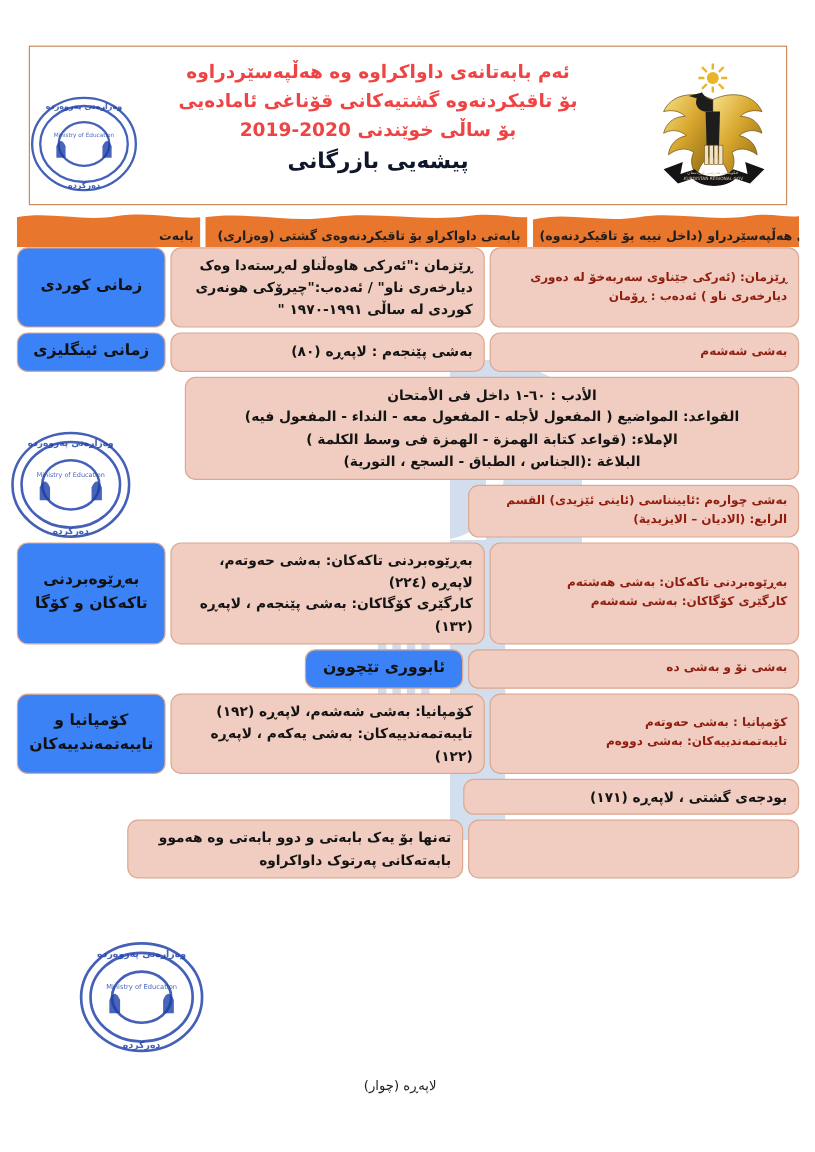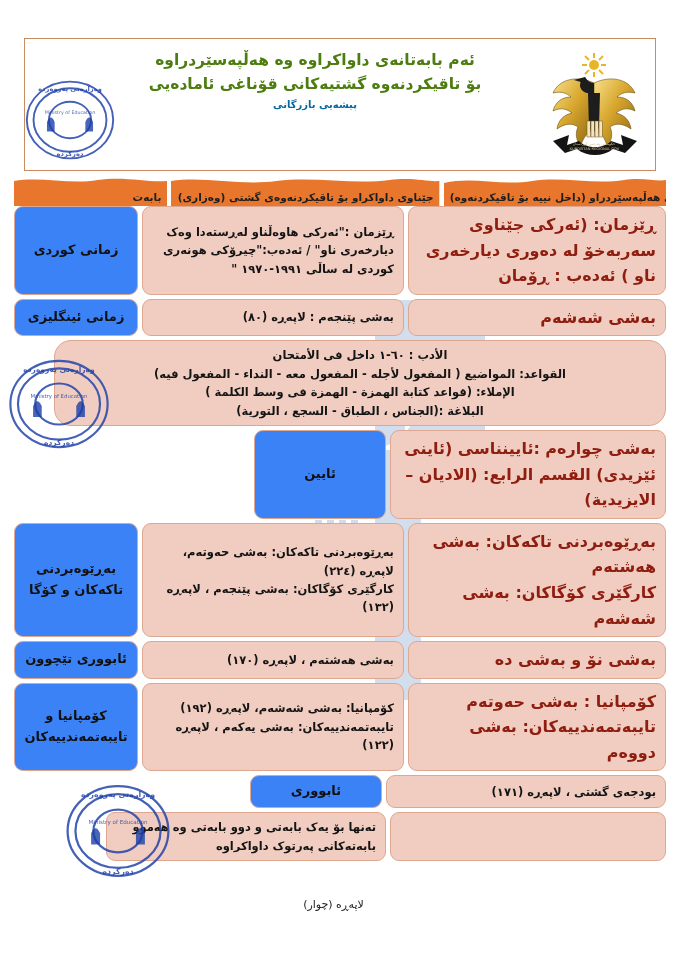--- a/index.html
+++ b/index.html
@@ -45,27 +45,27 @@
     right: 0;
     left: 0;
     top: 9px;
     text-align: center;
     padding-right: 90px;
     padding-left: 40px;
   }
   .header-titles .line {
     font-size: 15.5px;
     line-height: 1.55;
-    color: #4d7c0f;
+    color: #ef4444;
     font-weight: 700;
     direction: rtl;
   }
   .header-titles .line.red {
-    color: #0369a1;
-    font-size: 10px;
+    color: #0f172a;
+    font-size: 18px;
     margin-top: 1px;
   }
 
   
   .emblem {
     position: absolute;
     right: 14px;
     top: 10px;
     width: 94px;
     height: 112px;
@@ -165,31 +165,30 @@
     text-align: right;
     font-size: 11.5px;
     font-weight: 700;
     color: #141414;
     background: #f0cdc0;
   }
   .cell.left {
     width: 276px;
     justify-content: flex-end;
     text-align: right;
-    font-size: 16px;
+    font-size: 10px;
     font-weight: 700;
     color: #8f1d10;
     background: #f0cdc0;
   }
   .cell.left.empty, .cell.mid.empty { color: transparent; }
   .cell .ctext { width: 100%; }
 
   .cell.mid.wide {
-    width: 612px;
-    border-radius: 17px;
+    width: 512px;
   }
   .cell.mid.arabic {
     font-size: 11.5px;
     text-align: center;
     justify-content: center;
     direction: rtl;
   }
 
   
   .footer {
@@ -271,20 +270,21 @@
     </g>
     <g fill="#d9c79a" font-size="3.6" text-anchor="middle" font-family="DejaVu Sans">
       <text x="47" y="96">حکومەتی هەرێمی کوردستان</text>
       <text x="47" y="101">KURDISTAN REGIONAL GOV.</text>
     </g>
   </svg>
 
   <div class="header-titles">
     <div class="line">ئەم بابەتانەی داواکراوە وە هەڵپەسێردراوە</div>
     <div class="line">بۆ تاقیکردنەوە گشتیەکانی قۆناغی ئامادەیی</div>
+    <div class="line">بۆ ساڵی خوێندنی 2020-2019</div>
     <div class="line red">پیشەیی بازرگانی</div>
   </div>
 </div>
 
 <svg class="stamp stamp-header" viewBox="0 0 100 100" xmlns="http://www.w3.org/2000/svg">
   <g fill="none" stroke="#1c3fa8" stroke-width="2" opacity="0.82">
     <ellipse cx="50" cy="50" rx="45" ry="40"></ellipse>
     <ellipse cx="50" cy="50" rx="38" ry="33"></ellipse>
     <ellipse cx="50" cy="50" rx="22" ry="19"></ellipse>
   </g>
@@ -346,21 +346,21 @@
       <svg class="wave" viewBox="0 0 232 30" preserveAspectRatio="none" xmlns="http://www.w3.org/2000/svg">
         <path d="M0 7 C30 0 60 10 92 5 C124 0 156 9 188 4 C208 1 222 6 232 4 L232 30 L0 30 Z" fill="#e8762c"></path>
       </svg>
       <div class="th-label">بابەتی هەڵپەسێردراو (داخل نییە بۆ تاقیکردنەوە)</div>
     </div>
 
     <div class="th th-mid">
       <svg class="wave" viewBox="0 0 280 30" preserveAspectRatio="none" xmlns="http://www.w3.org/2000/svg">
         <path d="M0 5 C36 0 72 10 110 5 C150 0 190 9 228 4 C252 1 268 6 280 5 L280 30 L0 30 Z" fill="#e8762c"></path>
       </svg>
-      <div class="th-label">جێناوی داواکراو بۆ تاقیکردنەوەی گشتی (وەزاری)</div>
+      <div class="th-label">بابەتی داواکراو بۆ تاقیکردنەوەی گشتی (وەزاری)</div>
     </div>
 
     <div class="th th-subject">
       <svg class="wave" viewBox="0 0 132 30" preserveAspectRatio="none" xmlns="http://www.w3.org/2000/svg">
         <path d="M0 5 C24 0 48 9 72 4 C96 0 116 7 132 5 L132 30 L0 30 Z" fill="#e8762c"></path>
       </svg>
       <div class="th-label">بابەت</div>
     </div>
   </div>
 
@@ -394,46 +394,40 @@
 القواعد: المواضیع ( المفعول لأجله - المفعول معه - النداء - المفعول فیه)
 الإملاء: (قواعد کتابة الهمزة - الهمزة فى وسط الکلمة )
 البلاغة :(الجناس ، الطباق - السجع ، التوریة)</span>
       </div>
   </div>
 
   <div class="row">
     <div class="cell left">
         <span class="ctext">بەشی چوارەم :ئایینناسی (ئاینی ئێزیدی) القسم الرابع: (الادیان – الایزیدیة)</span>
       </div>
-    <div class="cell subject">
-        <span class="ctext">ئایین</span>
-      </div>
   </div>
 
   <div class="row">
     <div class="cell left">
         <span class="ctext" style="white-space:pre-line">بەڕێوەبردنی تاکەکان: بەشی هەشتەم
 کارگێری کۆگاکان: بەشی شەشەم</span>
       </div>
     <div class="cell mid">
         <span class="ctext" style="white-space:pre-line">بەڕێوەبردنی تاکەکان: بەشی حەوتەم، لاپەڕە (٢٢٤)
 کارگێری کۆگاکان: بەشی پێنجەم ، لاپەڕە (١٣٢)</span>
       </div>
     <div class="cell subject">
         <span class="ctext">بەڕێوەبردنی تاکەکان و کۆگا</span>
       </div>
   </div>
 
   <div class="row">
     <div class="cell left">
         <span class="ctext">بەشی نۆ و بەشی دە</span>
       </div>
-    <div class="cell mid">
-        <span class="ctext">بەشی هەشتەم ، لاپەڕە (١٧٠)</span>
-      </div>
     <div class="cell subject">
         <span class="ctext">ئابووری تێچوون</span>
       </div>
   </div>
 
   <div class="row">
     <div class="cell left">
         <span class="ctext" style="white-space:pre-line">کۆمپانیا : بەشی حەوتەم
 تایبەتمەندییەکان: بەشی دووەم</span>
       </div>
@@ -442,23 +436,20 @@
 تایبەتمەندییەکان: بەشی یەکەم ، لاپەڕە (١٢٢)</span>
       </div>
     <div class="cell subject">
         <span class="ctext">کۆمپانیا و تایبەتمەندییەکان</span>
       </div>
   </div>
 
   <div class="row">
     <div class="cell mid">
         <span class="ctext">بودجەی گشتی ، لاپەڕە (١٧١)</span>
-      </div>
-    <div class="cell subject">
-        <span class="ctext">ئابووری</span>
       </div>
   </div>
 
   <div class="row">
     <div class="cell left empty">
         <span class="ctext"></span>
       </div>
     <div class="cell mid">
         <span class="ctext">تەنها بۆ یەک بابەتی و دوو بابەتی وە هەموو بابەتەکانی پەرتوک داواکراوە</span>
       </div>

